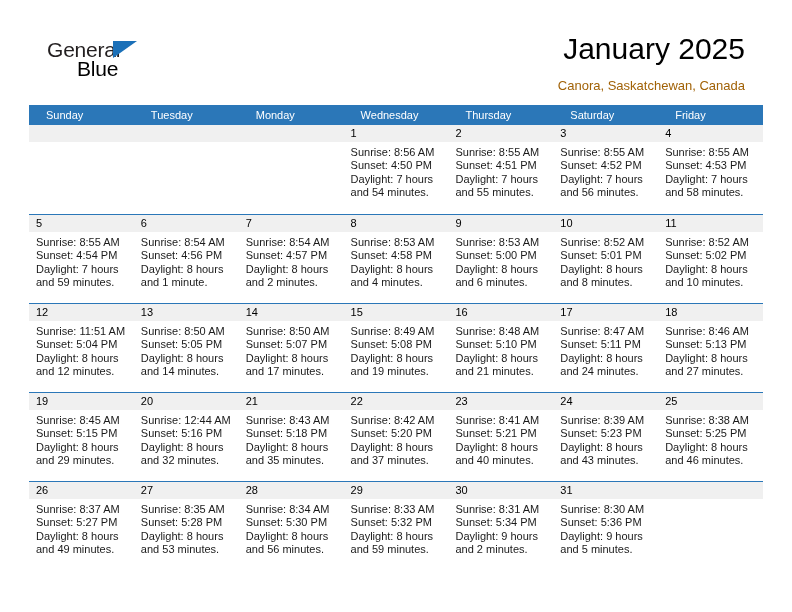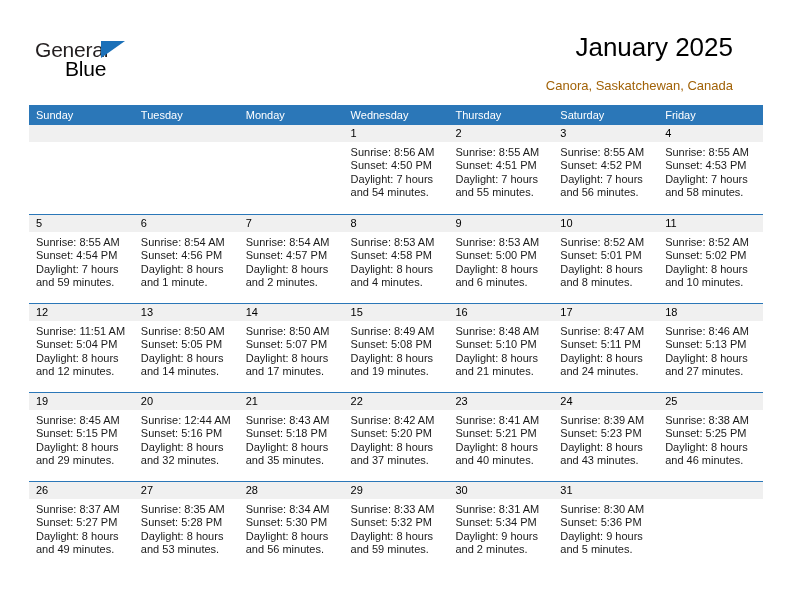--- a/index.html
+++ b/index.html
@@ -17,21 +17,21 @@
   .page {
     position: relative;
     width: 792px;
     height: 612px;
     box-sizing: border-box;
   }
 
   
   .header {
     position: absolute;
-    left: 0;
+    left: 12px;
     top: 0;
     width: 768px;
     height: 104px;
   }
   .logo {
     position: absolute;
     left: 35px;
     top: 38px;
     width: 140px;
     height: 50px;
@@ -60,21 +60,21 @@
     top: 19px;
     font-size: 21px;
     letter-spacing: -0.2px;
     color: #000000;
     font-family: "Liberation Sans", sans-serif;
   }
   .title {
     position: absolute;
     right: 35px;
     top: 32px;
-    font-size: 26px;
+    font-size: 30px;
     color: #000000;
     text-align: right;
     white-space: nowrap;
   }
   .subtitle {
     position: absolute;
     right: 35px;
     top: 78px;
     font-size: 13px;
     color: #a16207;
@@ -92,21 +92,21 @@
   .cal-head {
     display: flex;
     background: #2b77b8;
     height: 20px;
   }
   .cal-head .hcell {
     flex: 1 1 0;
     color: #ffffff;
     font-size: 11px;
     line-height: 20px;
-    padding-left: 7px;
+    padding-left: 17px;
     box-sizing: border-box;
     white-space: nowrap;
     overflow: hidden;
   }
   .week {
     display: flex;
     border-top: 1px solid #2b77b8;
     height: 89px;
     box-sizing: border-box;
   }

